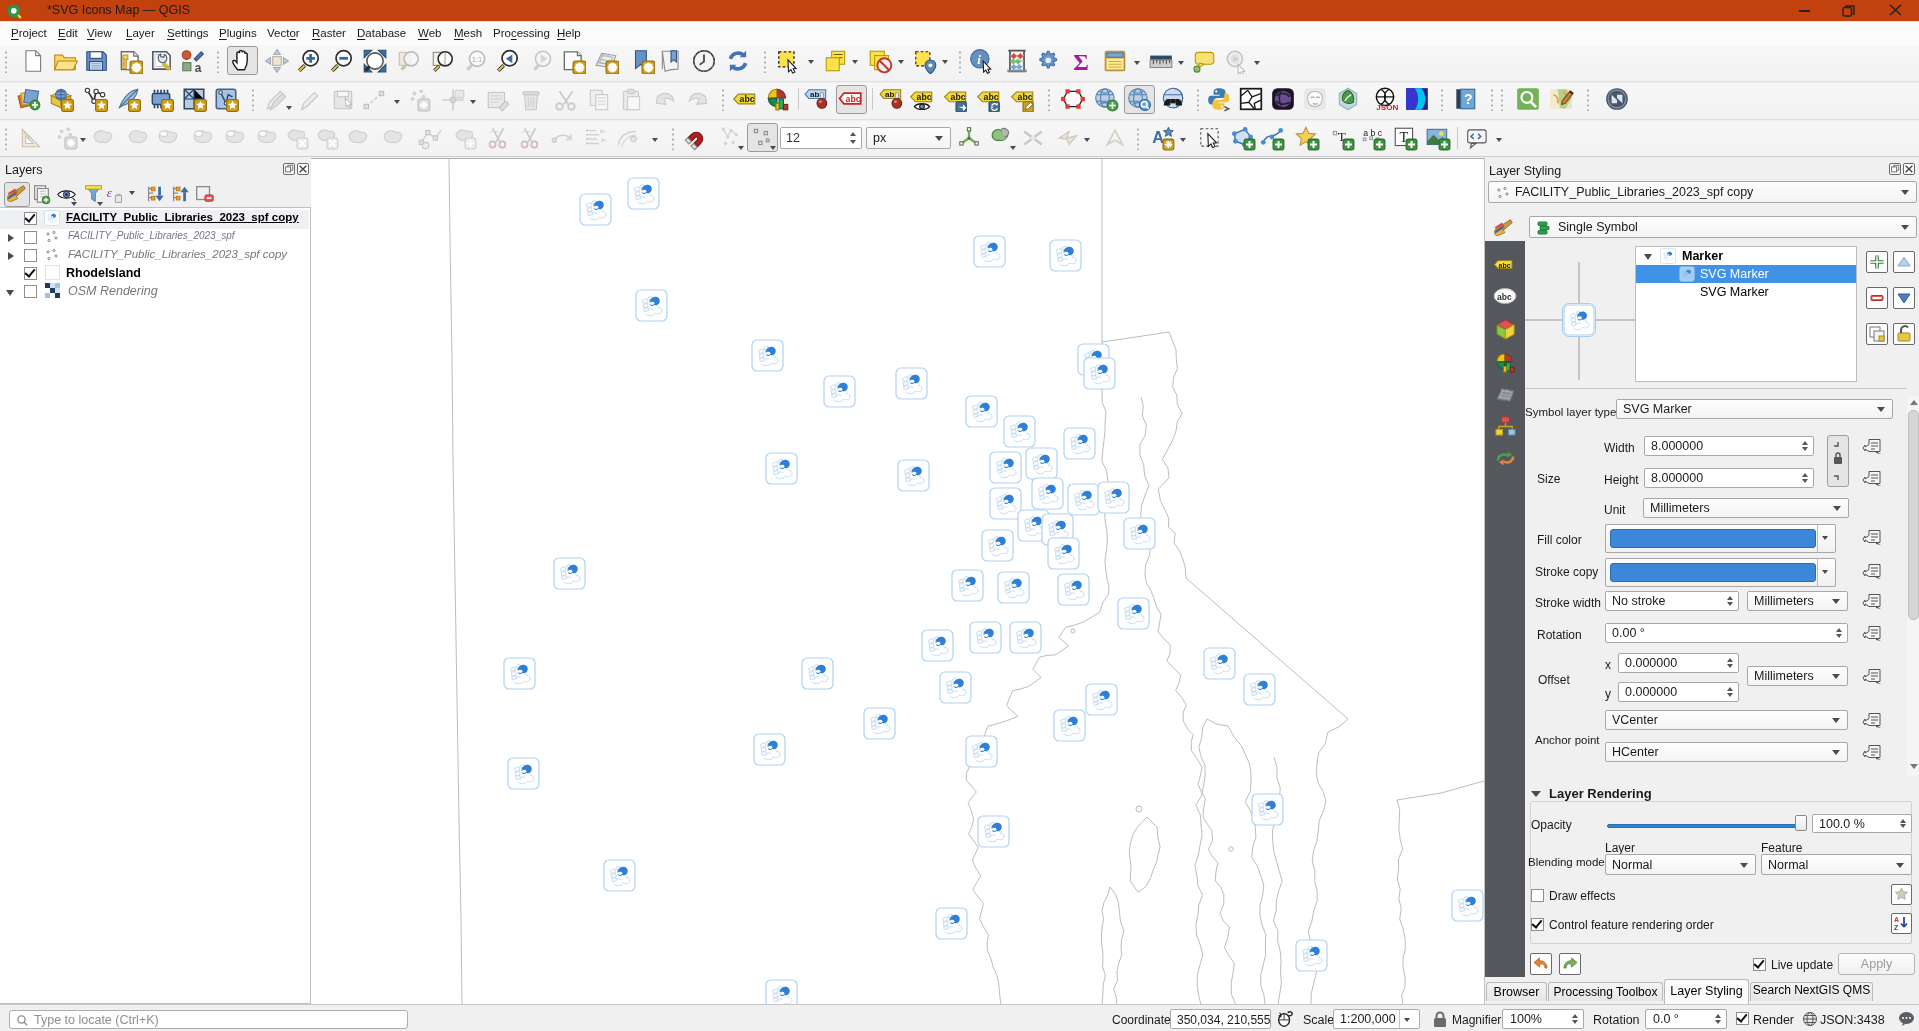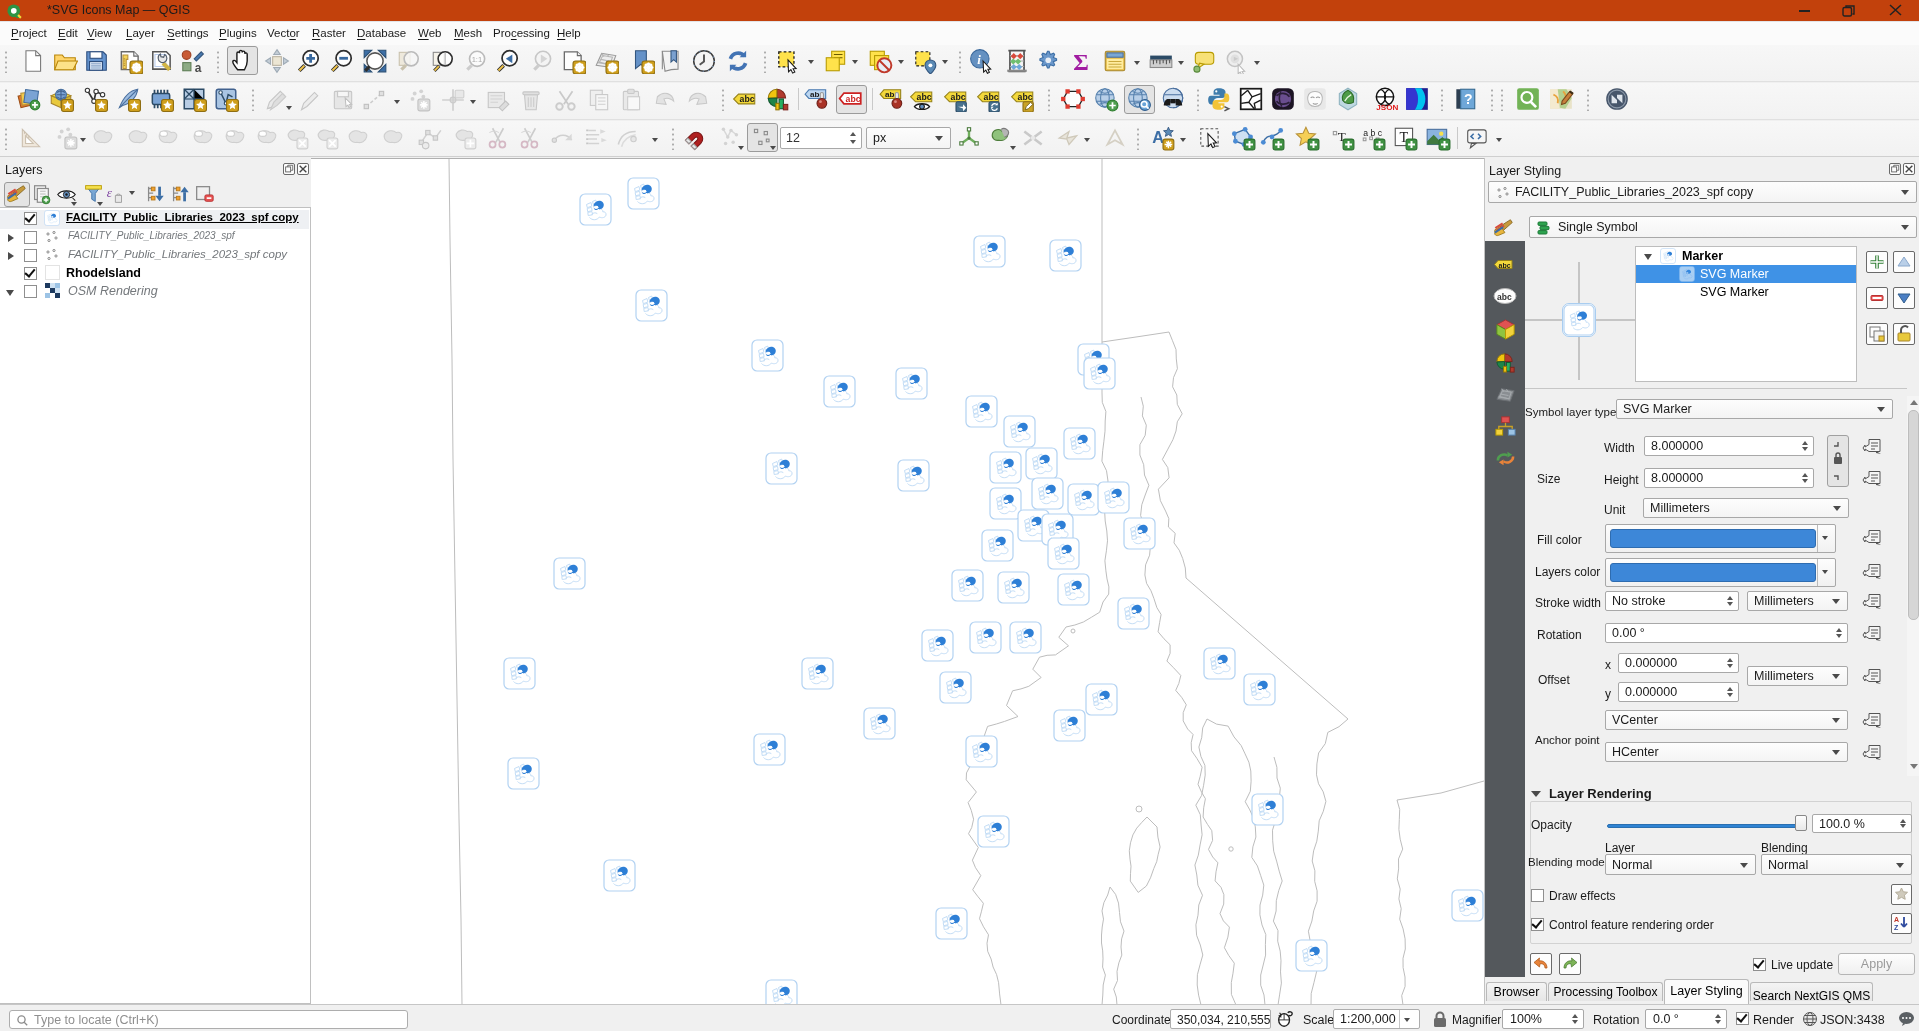--- a/index.html
+++ b/index.html
@@ -1589,21 +1589,21 @@
  <div class="combo" style="left:158px;top:340px;width:206px;height:20px">
         <span style="position:absolute;left:6px;top:2px">Millimeters</span>
         <span class="ar"></span>
       </div>
  <div class="lbl" style="left:52px;top:375px;font-size:12px">Fill color</div>
  <div class="abs" style="left:120px;top:366px;width:231px;height:29px;background:linear-gradient(#fdfdfd,#f1f1f1);border:1px solid #a8a8a8;border-radius:2px">
    <div class="abs" style="left:4px;top:4px;width:206px;height:19px;background:#3d87d8;border-radius:3px;border:1px solid #2e6cb0"></div>
    <div class="abs" style="left:211px;top:0;width:1px;height:27px;background:#bbb"></div>
    <div class="dd" style="left:216px;top:11px"></div>
  </div>
- <div class="lbl" style="left:50px;top:407px;font-size:12px">Layers color</div>
+ <div class="lbl" style="left:50px;top:407px;font-size:12px">Stroke copy</div>
  <div class="abs" style="left:120px;top:400px;width:231px;height:29px;background:linear-gradient(#fdfdfd,#f1f1f1);border:1px solid #a8a8a8;border-radius:2px">
    <div class="abs" style="left:4px;top:4px;width:206px;height:19px;background:#3d87d8;border-radius:3px;border:1px solid #2e6cb0"></div>
    <div class="abs" style="left:211px;top:0;width:1px;height:27px;background:#bbb"></div>
    <div class="dd" style="left:216px;top:11px"></div>
  </div>
  <div class="lbl" style="left:50px;top:438px;font-size:12px">Stroke width</div>
  <div class="spin" style="left:120px;top:433px;width:134px;height:20px">
         <span style="position:absolute;left:6px;top:2px">No stroke</span>
         <span class="up"></span>
         <span class="dn"></span>
@@ -1701,21 +1701,21 @@
         <span style="position:absolute;left:6px;top:2px">100.0 %</span>
         <span class="up"></span>
         <span class="dn"></span>
       </div>
  <div class="lbl" style="left:43px;top:698px;font-size:11.5px">Blending mode</div>
  <div class="lbl" style="left:120px;top:683px">Layer</div>
  <div class="combo" style="left:120px;top:696px;width:151px;height:21px">
         <span style="position:absolute;left:6px;top:3px">Normal</span>
         <span class="ar"></span>
       </div>
- <div class="lbl" style="left:276px;top:683px">Blending</div>
+ <div class="lbl" style="left:276px;top:683px">Feature</div>
  <div class="combo" style="left:276px;top:696px;width:151px;height:21px">
         <span style="position:absolute;left:6px;top:3px">Normal</span>
         <span class="ar"></span>
       </div>
  <span class="cb" style="position:absolute;left:46px;top:731px"></span>
  <div class="lbl" style="left:64px;top:731px">Draw effects</div>
  <div class="wbtn" style="left:406px;top:726px;width:21px;height:21px">
         <svg width="19" height="19" viewBox="0 0 19 19" style="position:absolute;left:0;top:0">
           <path d="M9.5 3l1.8 3.8 4.2.5-3.1 2.9.8 4.1-3.7-2-3.7 2 .8-4.1L3.5 7.3l4.2-.5z" fill="#cfcabc" stroke="#b5ae9c"></path>
         </svg>
@@ -1740,21 +1740,21 @@
         </svg>
       </div>
  <span class="cb c" style="position:absolute;left:268px;top:800px"></span>
  <div class="lbl" style="left:286px;top:800px">Live update</div>
  <div class="abs" style="left:353px;top:795px;width:77px;height:22px;background:linear-gradient(#fdfdfd,#f0f0f0);border:1px solid #b5b5b5;border-radius:3px;text-align:center;font-size:12.5px;color:#9a9a9a;line-height:21px">Apply</div>
 
  <div class="abs" style="left:1px;top:821px;width:434px;height:25px;background:#f0f0f0"></div>
  <div class="abs" style="left:1px;top:824px;width:61px;height:19px;background:linear-gradient(#f4f4f4,#e6e6e6);border:1px solid #b9b9b9;border-bottom:none;border-radius:3px 3px 0 0;text-align:center;font-size:12.5px;padding-top:2px;white-space:nowrap">Browser</div>
  <div class="abs" style="left:63px;top:824px;width:115px;height:19px;background:linear-gradient(#f4f4f4,#e6e6e6);border:1px solid #b9b9b9;border-bottom:none;border-radius:3px 3px 0 0;text-align:center;font-size:12px;padding-top:2px;white-space:nowrap">Processing Toolbox</div>
  <div class="abs" style="left:179px;top:821px;width:85px;height:25px;background:#fbfbfb;border:1px solid #b9b9b9;border-bottom:none;border-radius:3px 3px 0 0;text-align:center;font-size:12.5px;padding-top:4px;white-space:nowrap">Layer Styling</div>
- <div class="abs" style="left:265px;top:824px;width:123px;height:19px;background:linear-gradient(#f4f4f4,#e6e6e6);border:1px solid #b9b9b9;border-bottom:none;border-radius:3px 3px 0 0;text-align:center;font-size:12px;padding-top:6px;white-space:nowrap">Search NextGIS QMS</div>
+ <div class="abs" style="left:265px;top:824px;width:123px;height:19px;background:linear-gradient(#f4f4f4,#e6e6e6);border:1px solid #b9b9b9;border-bottom:none;border-radius:3px 3px 0 0;text-align:center;font-size:12px;padding-top:0;white-space:nowrap">Search NextGIS QMS</div>
 </div>
 <div id="status" class="abs">
  <div class="sbox" style="left:9px;top:5px;width:399px;height:19px;border-radius:3px">
    <svg style="position:absolute;left:6px;top:3px" width="13" height="13" viewBox="0 0 13 13">
           <circle cx="5.5" cy="5.5" r="3.6" fill="none" stroke="#8a8a8a" stroke-width="1.3"></circle>
           <path d="M8.2 8.2l3 3" stroke="#8a8a8a" stroke-width="1.3"></path>
         </svg>
    <span style="position:absolute;left:24px;top:2px;color:#8f8f8f">Type to locate (Ctrl+K)</span>
  </div>
  <span class="abs" style="left:1112px;top:8px;font-size:12px">Coordinate</span>

